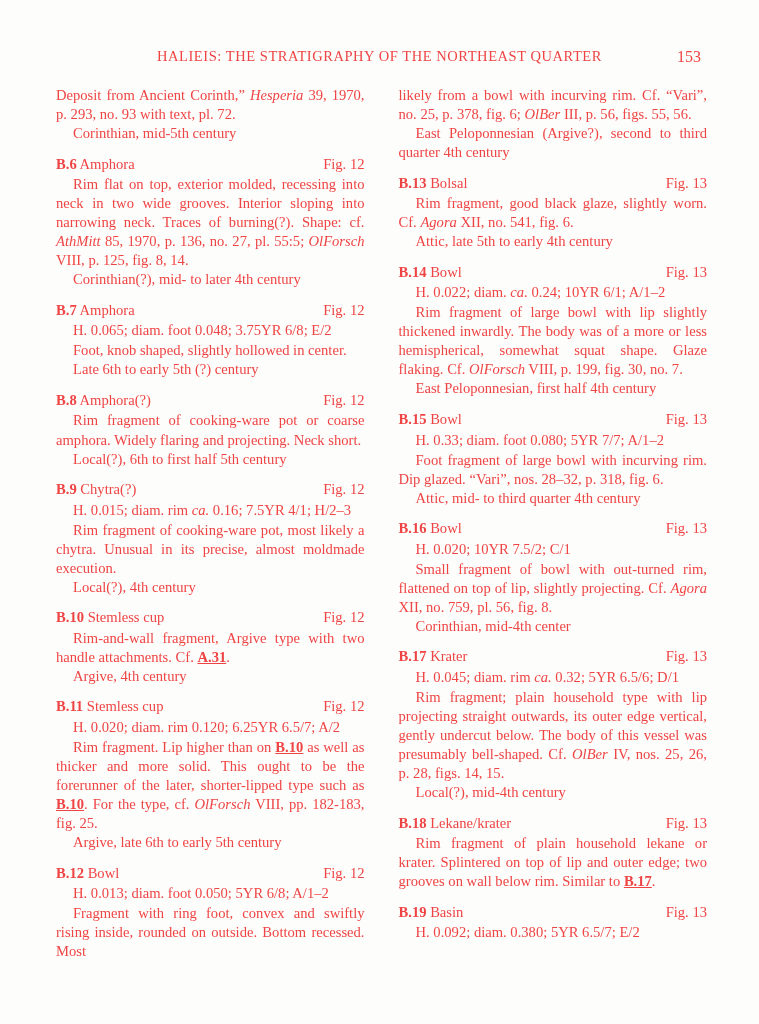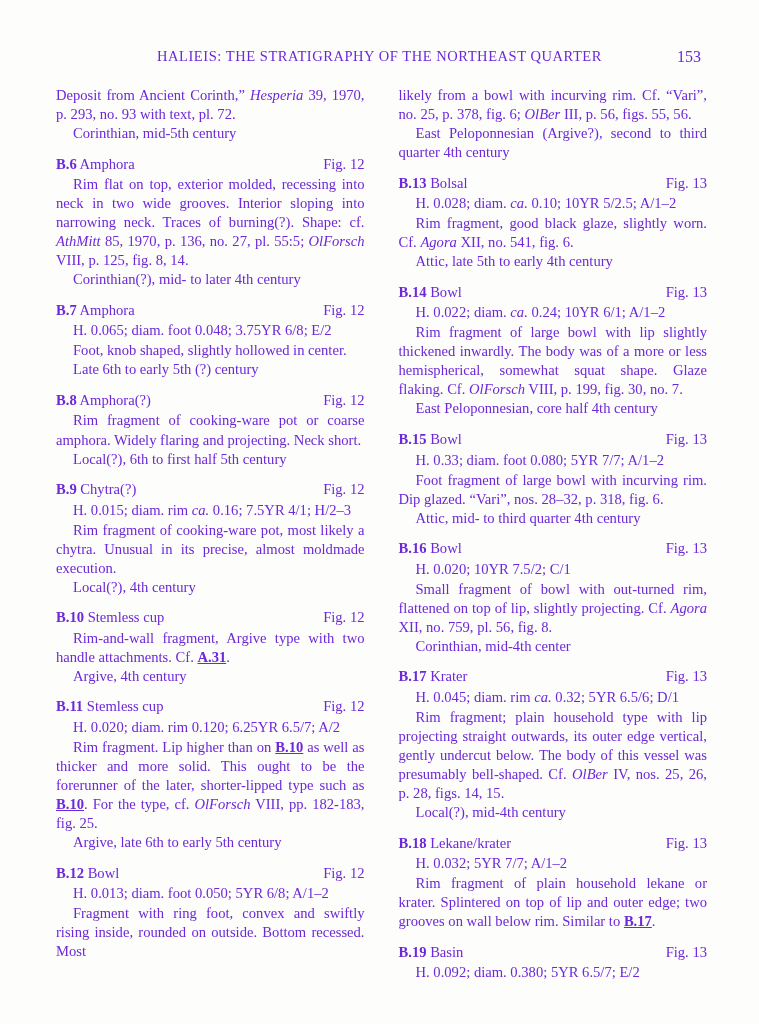--- a/index.html
+++ b/index.html
@@ -6,21 +6,21 @@
     margin: 0;
     padding: 0;
     background: #ffffff;
   }
   .page {
     position: relative;
     width: 759px;
     height: 1024px;
     background: #fdfdfb;
     font-family: "Liberation Serif", serif;
-    color: #6d28d9;
+    color: #ef4444;
     box-sizing: border-box;
     overflow: hidden;
   }
   .header {
     position: absolute;
     top: 48px;
     left: 58px;
     right: 58px;
     display: flex;
     align-items: baseline;
@@ -182,33 +182,32 @@
       <div>
         <p>likely from a bowl with incurving rim. Cf. “Vari”, no. 25, p. 378, fig. 6; <span class="it">OlBer</span> III, p. 56, figs. 55, 56.</p>
         <p class="attrib">East Peloponnesian (Argive?), second to third quarter 4th century</p>
       </div>
 
       <div>
         <div class="entry">
           <span class="entry-label"><b>B.13</b> <span>Bolsal</span></span>
           <span class="entry-fig">Fig. 13</span>
         </div>
-        <p class="meas">H. 0.028; diam. <span class="it">ca.</span> 0.10; 10YR 5/2.5; A/1–2</p>
         <p class="desc">Rim fragment, good black glaze, slightly worn. Cf. <span class="it">Agora</span> XII, no. 541, fig. 6.</p>
         <p class="attrib">Attic, late 5th to early 4th century</p>
       </div>
 
       <div>
         <div class="entry">
           <span class="entry-label"><b>B.14</b> <span>Bowl</span></span>
           <span class="entry-fig">Fig. 13</span>
         </div>
         <p class="meas">H. 0.022; diam. <span class="it">ca.</span> 0.24; 10YR 6/1; A/1–2</p>
         <p class="desc">Rim fragment of large bowl with lip slightly thickened inwardly. The body was of a more or less hemispherical, somewhat squat shape. Glaze flaking. Cf. <span class="it">OlForsch</span> VIII, p. 199, fig. 30, no. 7.</p>
-        <p class="attrib">East Peloponnesian, core half 4th century</p>
+        <p class="attrib">East Peloponnesian, first half 4th century</p>
       </div>
 
       <div>
         <div class="entry">
           <span class="entry-label"><b>B.15</b> <span>Bowl</span></span>
           <span class="entry-fig">Fig. 13</span>
         </div>
         <p class="meas">H. 0.33; diam. foot 0.080; 5YR 7/7; A/1–2</p>
         <p class="desc">Foot fragment of large bowl with incurving rim. Dip glazed. “Vari”, nos. 28–32, p. 318, fig. 6.</p>
         <p class="attrib">Attic, mid- to third quarter 4th century</p>
@@ -232,21 +231,20 @@
         <p class="meas">H. 0.045; diam. rim <span class="it">ca.</span> 0.32; 5YR 6.5/6; D/1</p>
         <p class="desc">Rim fragment; plain household type with lip projecting straight outwards, its outer edge vertical, gently undercut below. The body of this vessel was presumably bell-shaped. Cf. <span class="it">OlBer</span> IV, nos. 25, 26, p. 28, figs. 14, 15.</p>
         <p class="attrib">Local(?), mid-4th century</p>
       </div>
 
       <div>
         <div class="entry">
           <span class="entry-label"><b>B.18</b> <span>Lekane/krater</span></span>
           <span class="entry-fig">Fig. 13</span>
         </div>
-        <p class="meas">H. 0.032; 5YR 7/7; A/1–2</p>
         <p class="desc">Rim fragment of plain household lekane or krater. Splintered on top of lip and outer edge; two grooves on wall below rim. Similar to <span class="nb">B.17</span>.</p>
       </div>
 
       <div>
         <div class="entry">
           <span class="entry-label"><b>B.19</b> <span>Basin</span></span>
           <span class="entry-fig">Fig. 13</span>
         </div>
         <p class="meas">H. 0.092; diam. 0.380; 5YR 6.5/7; E/2</p>
       </div>

